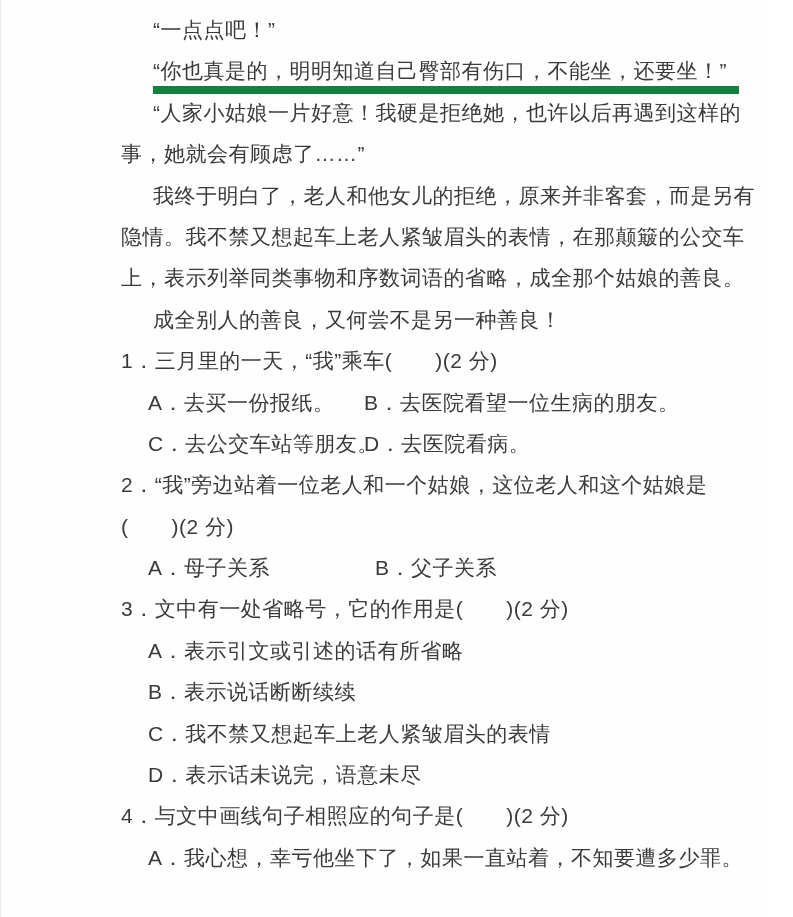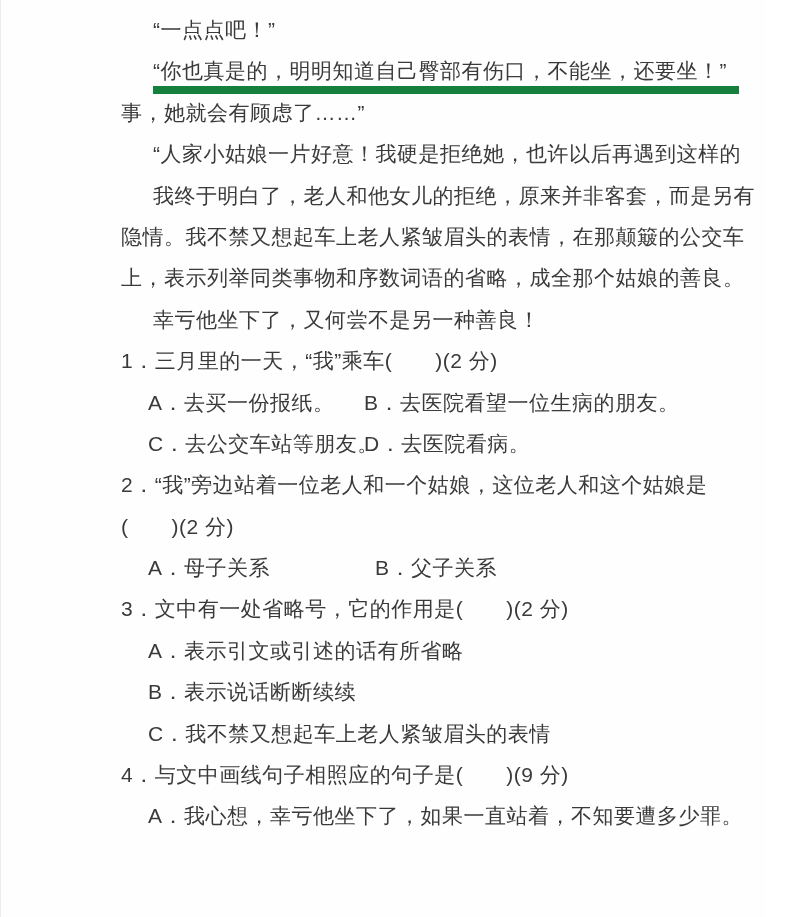--- a/index.html
+++ b/index.html
@@ -47,28 +47,28 @@
 
 <div class="page">
   <div class="content">
 
     <div class="line indent">“一点点吧！”</div>
 
     <div class="line indent">
       <span class="ul-sentence">“你也真是的，明明知道自己臀部有伤口，不能坐，还要坐！”</span>
     </div>
 
+    <div class="line indent">“人家小姑娘一片好意！我硬是拒绝她，也许以后再遇到这样的</div>
     <div class="line">事，她就会有顾虑了……”</div>
-    <div class="line indent">“人家小姑娘一片好意！我硬是拒绝她，也许以后再遇到这样的</div>
 
     <div class="line indent">我终于明白了，老人和他女儿的拒绝，原来并非客套，而是另有</div>
     <div class="line">隐情。我不禁又想起车上老人紧皱眉头的表情，在那颠簸的公交车</div>
     <div class="line">上，表示列举同类事物和序数词语的省略，成全那个姑娘的善良。</div>
 
-    <div class="line indent">幸亏他坐下了，又何尝不是另一种善良！</div>
+    <div class="line indent">成全别人的善良，又何尝不是另一种善良！</div>
 
     <div class="line">1．三月里的一天，“我”乘车(　　)(2 分)</div>
     <div class="line opt pair">
       <span class="col1 cw1">A．去买一份报纸。</span>
       <span>B．去医院看望一位生病的朋友。</span>
     </div>
     <div class="line opt pair">
       <span class="col1 cw1">C．去公交车站等朋友。</span>
       <span>D．去医院看病。</span>
     </div>
@@ -77,18 +77,19 @@
     <div class="line">(　　)(2 分)</div>
     <div class="line opt pair">
       <span class="col1 cw2">A．母子关系</span>
       <span>B．父子关系</span>
     </div>
 
     <div class="line">3．文中有一处省略号，它的作用是(　　)(2 分)</div>
     <div class="line opt">A．表示引文或引述的话有所省略</div>
     <div class="line opt">B．表示说话断断续续</div>
     <div class="line opt">C．我不禁又想起车上老人紧皱眉头的表情</div>
+    <div class="line opt">D．表示话未说完，语意未尽</div>
 
-    <div class="line">4．与文中画线句子相照应的句子是(　　)(9 分)</div>
+    <div class="line">4．与文中画线句子相照应的句子是(　　)(2 分)</div>
     <div class="line opt">A．我心想，幸亏他坐下了，如果一直站着，不知要遭多少罪。</div>
 
   </div>
 </div>
 
 </body></html>

